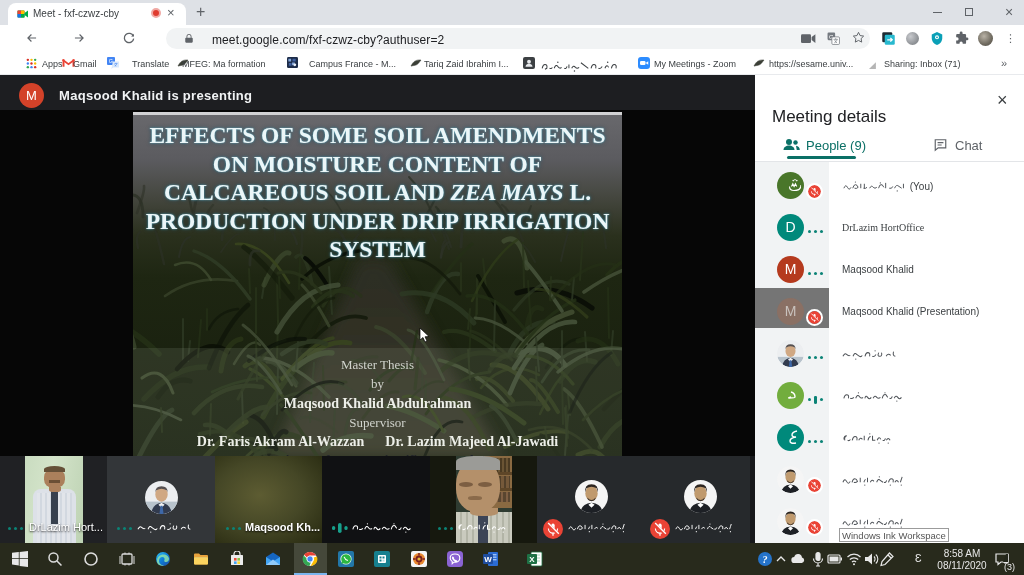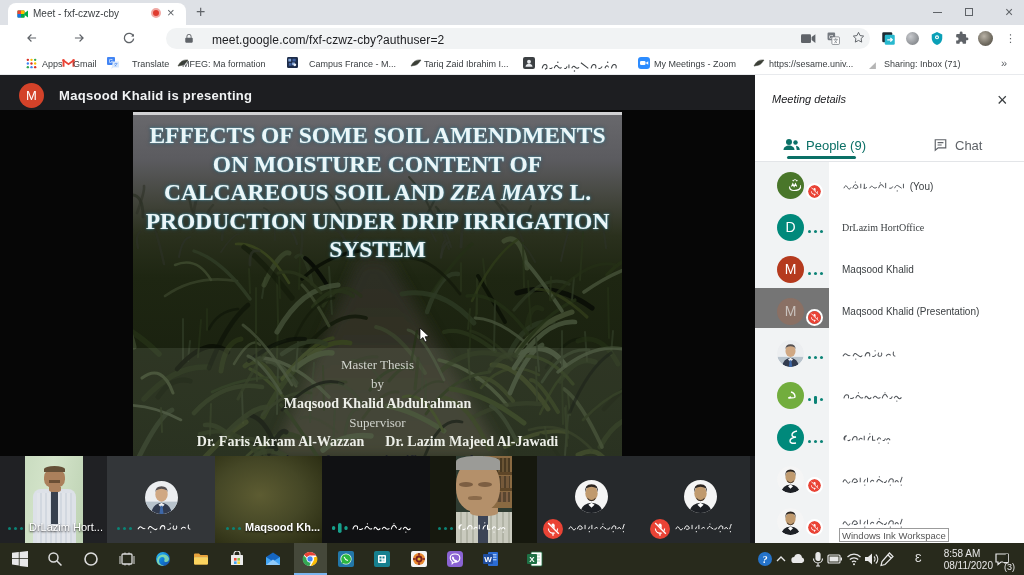--- a/index.html
+++ b/index.html
@@ -501,21 +501,21 @@
     </svg>
   <div class="vlabel" style="left:675px;top:521px;"><svg class="arsv" width="58" height="12" viewBox="0 0 68 13" style="color:#fff">
         <use href="#arW5"></use>
       </svg></div>
 </div>
 <style>
   .vlabel { position:absolute; font-size:11px; color:#fff; white-space:nowrap; text-shadow:0 1px 2px rgba(0,0,0,0.85); }
 </style>
 
 <div class="abs" style="left:755px;top:75px;width:269px;height:468px;background:#fff;"></div>
-<div class="abs" style="left:772px;top:93px;font-size:11px;color:#202124;font-style:italic;">Meeting details</div>
+<div class="abs" style="left:772px;top:107px;font-size:17px;color:#202124;">Meeting details</div>
 <div class="abs" style="left:997px;top:90px;font-size:18px;color:#3c4043;">×</div>
 
 <svg class="abs" style="left:783px;top:138px" width="17" height="13" viewBox="0 0 34 26" fill="#0b7066">
     <circle cx="12" cy="8" r="6"></circle>
     <path d="M1 24c0-6 5.5-9 11-9s11 3 11 9z"></path>
     <circle cx="25" cy="9" r="4.5"></circle>
     <path d="M26 15.5c4.5.5 7.5 3.3 7.5 8.5h-6"></path>
   </svg>
 <div class="abs" style="left:806px;top:138px;font-size:13px;color:#0b7066;">People (9)</div>
 <svg class="abs" style="left:933px;top:138px" width="15" height="14" viewBox="0 0 24 24" fill="none" stroke="#5f6368" stroke-width="2">
@@ -829,21 +829,21 @@
     </svg>
   <svg class="tbi" style="left:863px;" viewBox="0 0 16 16" fill="#e8e8e8">
       <path d="M2 6h3l4-3.5v11L5 10H2z"></path>
       <path d="M11 5.5a3.5 3.5 0 0 1 0 5M12.8 3.5a6 6 0 0 1 0 9" stroke="#e8e8e8" stroke-width="1.1" fill="none"></path>
     </svg>
   <svg class="tbi" style="left:879px;" viewBox="0 0 16 16" fill="none" stroke="#e8e8e8" stroke-width="1.2">
       <path d="M10.5 2 14 5.5 6 13.5 2 14.5 3 10.5zM9 4l3 3"></path>
     </svg>
   <div class="tbt" style="left:915px;top:552px;font-size:11px;">Ɛ</div>
   <div class="tbt" style="left:937px;top:548px;width:50px;text-align:center;font-size:10px;">8:58 AM</div>
-  <div class="tbt" style="left:931px;top:560px;width:62px;text-align:right;font-size:10px;">08/11/2020</div>
+  <div class="tbt" style="left:931px;top:560px;width:62px;text-align:center;font-size:10px;">08/11/2020</div>
   <svg class="tbi" style="left:994px;" viewBox="0 0 16 16">
       <path d="M2 3h12v8H7l-3 2.5V11H2z" fill="none" stroke="#e8e8e8" stroke-width="1.2"></path>
       <path d="M9 11h5V3h-2" fill="#23261a"></path>
       <path d="M14 3v8H9l1.5 1.5h4V3z" fill="#e8e8e8"></path>
     </svg>
   <div class="tbt" style="left:1004px;top:562px;font-size:9px;">(3)</div>
 </div>
 <style>
   .tbi { position:absolute; top:551px; width:16px; height:16px; }
   .tbt { position:absolute; color:#e8e8e8; font-size:11px; }

